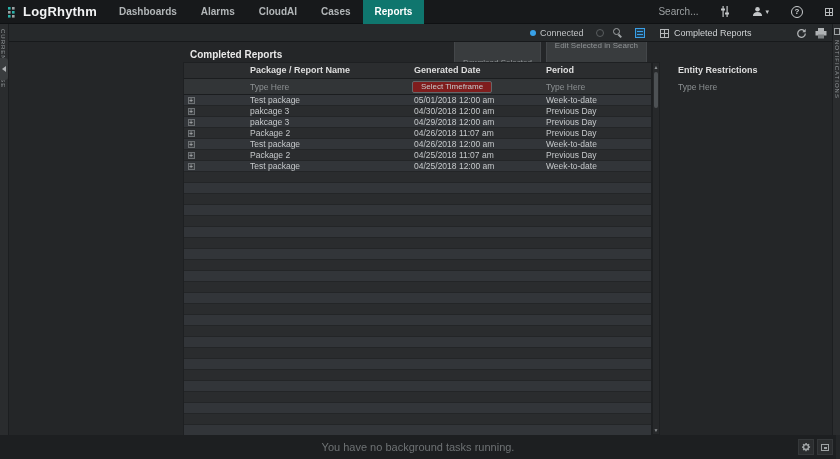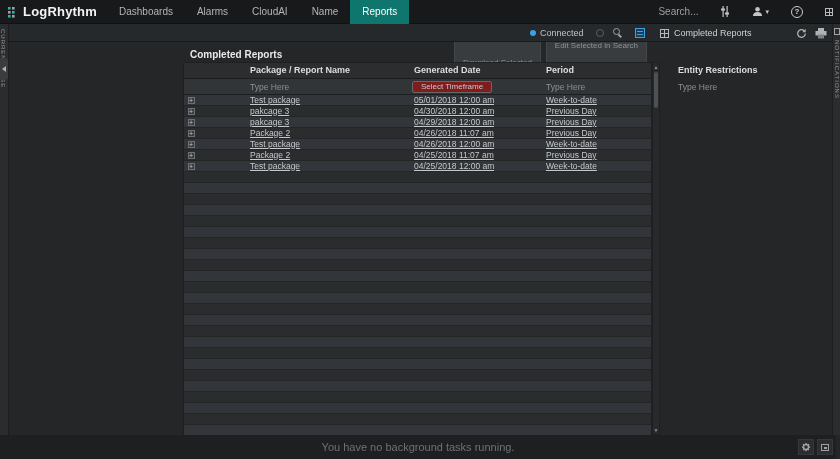--- a/index.html
+++ b/index.html
@@ -4,21 +4,21 @@
 <style>
   * { margin:0; padding:0; box-sizing:border-box; }
   html,body { width:840px; height:459px; overflow:hidden; }
   body { position:relative; background:#242628; font-family:"Liberation Sans",sans-serif; color:#c6c9cb; }
 
   
   .topbar { position:absolute; top:0; left:0; right:0; height:24px; background:#17191b;
             border-bottom:1px solid #0f1113; display:flex; align-items:center; z-index:6; }
   .logo { display:flex; align-items:center; gap:4px; padding-left:7px; }
   .logo-text { font-size:13px; font-weight:bold; color:#f2f3f4; letter-spacing:0.2px; }
-  .nav { display:flex; margin-left:10px; height:24px; }
+  .nav { display:flex; margin-left:10px; height:24px;font-weight:bold; }
   .tab { padding:0 12px; line-height:24px; font-size:10px; color:#b2b6b8; cursor:default; }
   .tab.active { background:#0f766e; color:#ffffff; }
   .top-right { margin-left:auto; display:flex; align-items:center; gap:22px; padding-right:7px; }
   .search-label { font-size:10px; color:#9ca0a2; }
   .caret { font-size:7px; color:#c3c6c8; margin-left:2px; }
   .help-icon { width:12px; height:12px; border:1px solid #c9ccce; border-radius:50%;
                font-size:8px; font-weight:bold; color:#d2d5d7; text-align:center; line-height:10px; }
   .apps-icon { width:8px; height:8px; border:1px solid #b6b9bb; position:relative; }
   .apps-icon::before { content:''; position:absolute; left:0; right:0; top:3px; height:1px; background:#b6b9bb; }
   .apps-icon::after  { content:''; position:absolute; top:0; bottom:0; left:3px; width:1px; background:#b6b9bb; }
@@ -73,21 +73,21 @@
         overflow:hidden; white-space:nowrap; }
   .filter-row { height:16px; background:#323537; border-bottom:1px solid #1b1d1f; align-items:center; }
   .flt { font-size:8.5px; color:#8d9193; padding-left:4px; overflow:hidden; white-space:nowrap; }
   .tf-btn { height:12px; margin:0 2px; background:#7f1d1d; border:1px solid #63676a; border-radius:2px;
             color:#c6c9cb; font-size:8px; display:flex; align-items:center; justify-content:center;
             overflow:hidden; white-space:nowrap; }
   .tbody { }
   .trow { height:11px; align-items:center; border-bottom:1px solid #232527; }
   .trow:nth-child(odd) { background:#323539; }
   .trow:nth-child(even) { background:#2a2c2e; }
-  .c { font-size:8.5px; color:#c6c9cb; line-height:11px; padding-left:4px; overflow:hidden; white-space:nowrap;text-decoration:underline; }
+  .c { font-size:8.5px; color:#c6c9cb; line-height:11px; padding-left:4px; overflow:hidden; white-space:nowrap; }
   .expand { padding:0; display:flex; align-items:center; justify-content:center; }
   .expand-box { width:7px; height:7px; background:#3a3d40; border:1px solid #6d7174; color:#c6c9cb;
                 font-size:7px; line-height:5px; text-align:center; }
   .printer-cell { padding:0; display:flex; align-items:center; justify-content:center; }
 
   .vscroll { position:absolute; left:469px; top:16px; width:8px; height:373px; background:#27292b;
              border:1px solid #1e2022; }
   .sb-arrow { width:6px; height:8px; color:#8d9193; font-size:5px; line-height:8px; text-align:center; }
   .sb-thumb { position:absolute; left:1px; top:9px; width:4px; height:36px; background:#4d5154; border-radius:2px; }
   .sb-down { position:absolute; bottom:0; left:0; }
@@ -114,21 +114,21 @@
       <rect x="5" y="5" width="2.6" height="2.6" fill="#2ab3ab"></rect>
       <rect x="1" y="9" width="2.6" height="2.6" fill="#2ab3ab"></rect>
       <rect x="5" y="9" width="2.6" height="2.6" fill="#9ea2a4"></rect>
     </svg>
     <span class="logo-text">LogRhythm</span>
   </div>
   <nav class="nav">
       <div class="tab">Dashboards</div>
       <div class="tab">Alarms</div>
       <div class="tab">CloudAI</div>
-      <div class="tab">Name</div>
+      <div class="tab">Cases</div>
       <div class="tab active">Reports</div>
     </nav>
   <div class="top-right">
     <span class="search-label">Search...</span>
     <svg width="10" height="11" viewBox="0 0 10 11">
       <rect x="2.5" y="0" width="1.2" height="11" fill="#c3c6c8"></rect>
       <rect x="6.5" y="0" width="1.2" height="11" fill="#c3c6c8"></rect>
       <rect x="1" y="2.5" width="4" height="2" fill="#c3c6c8"></rect>
       <rect x="5" y="6.5" width="4" height="2" fill="#c3c6c8"></rect>
     </svg>

